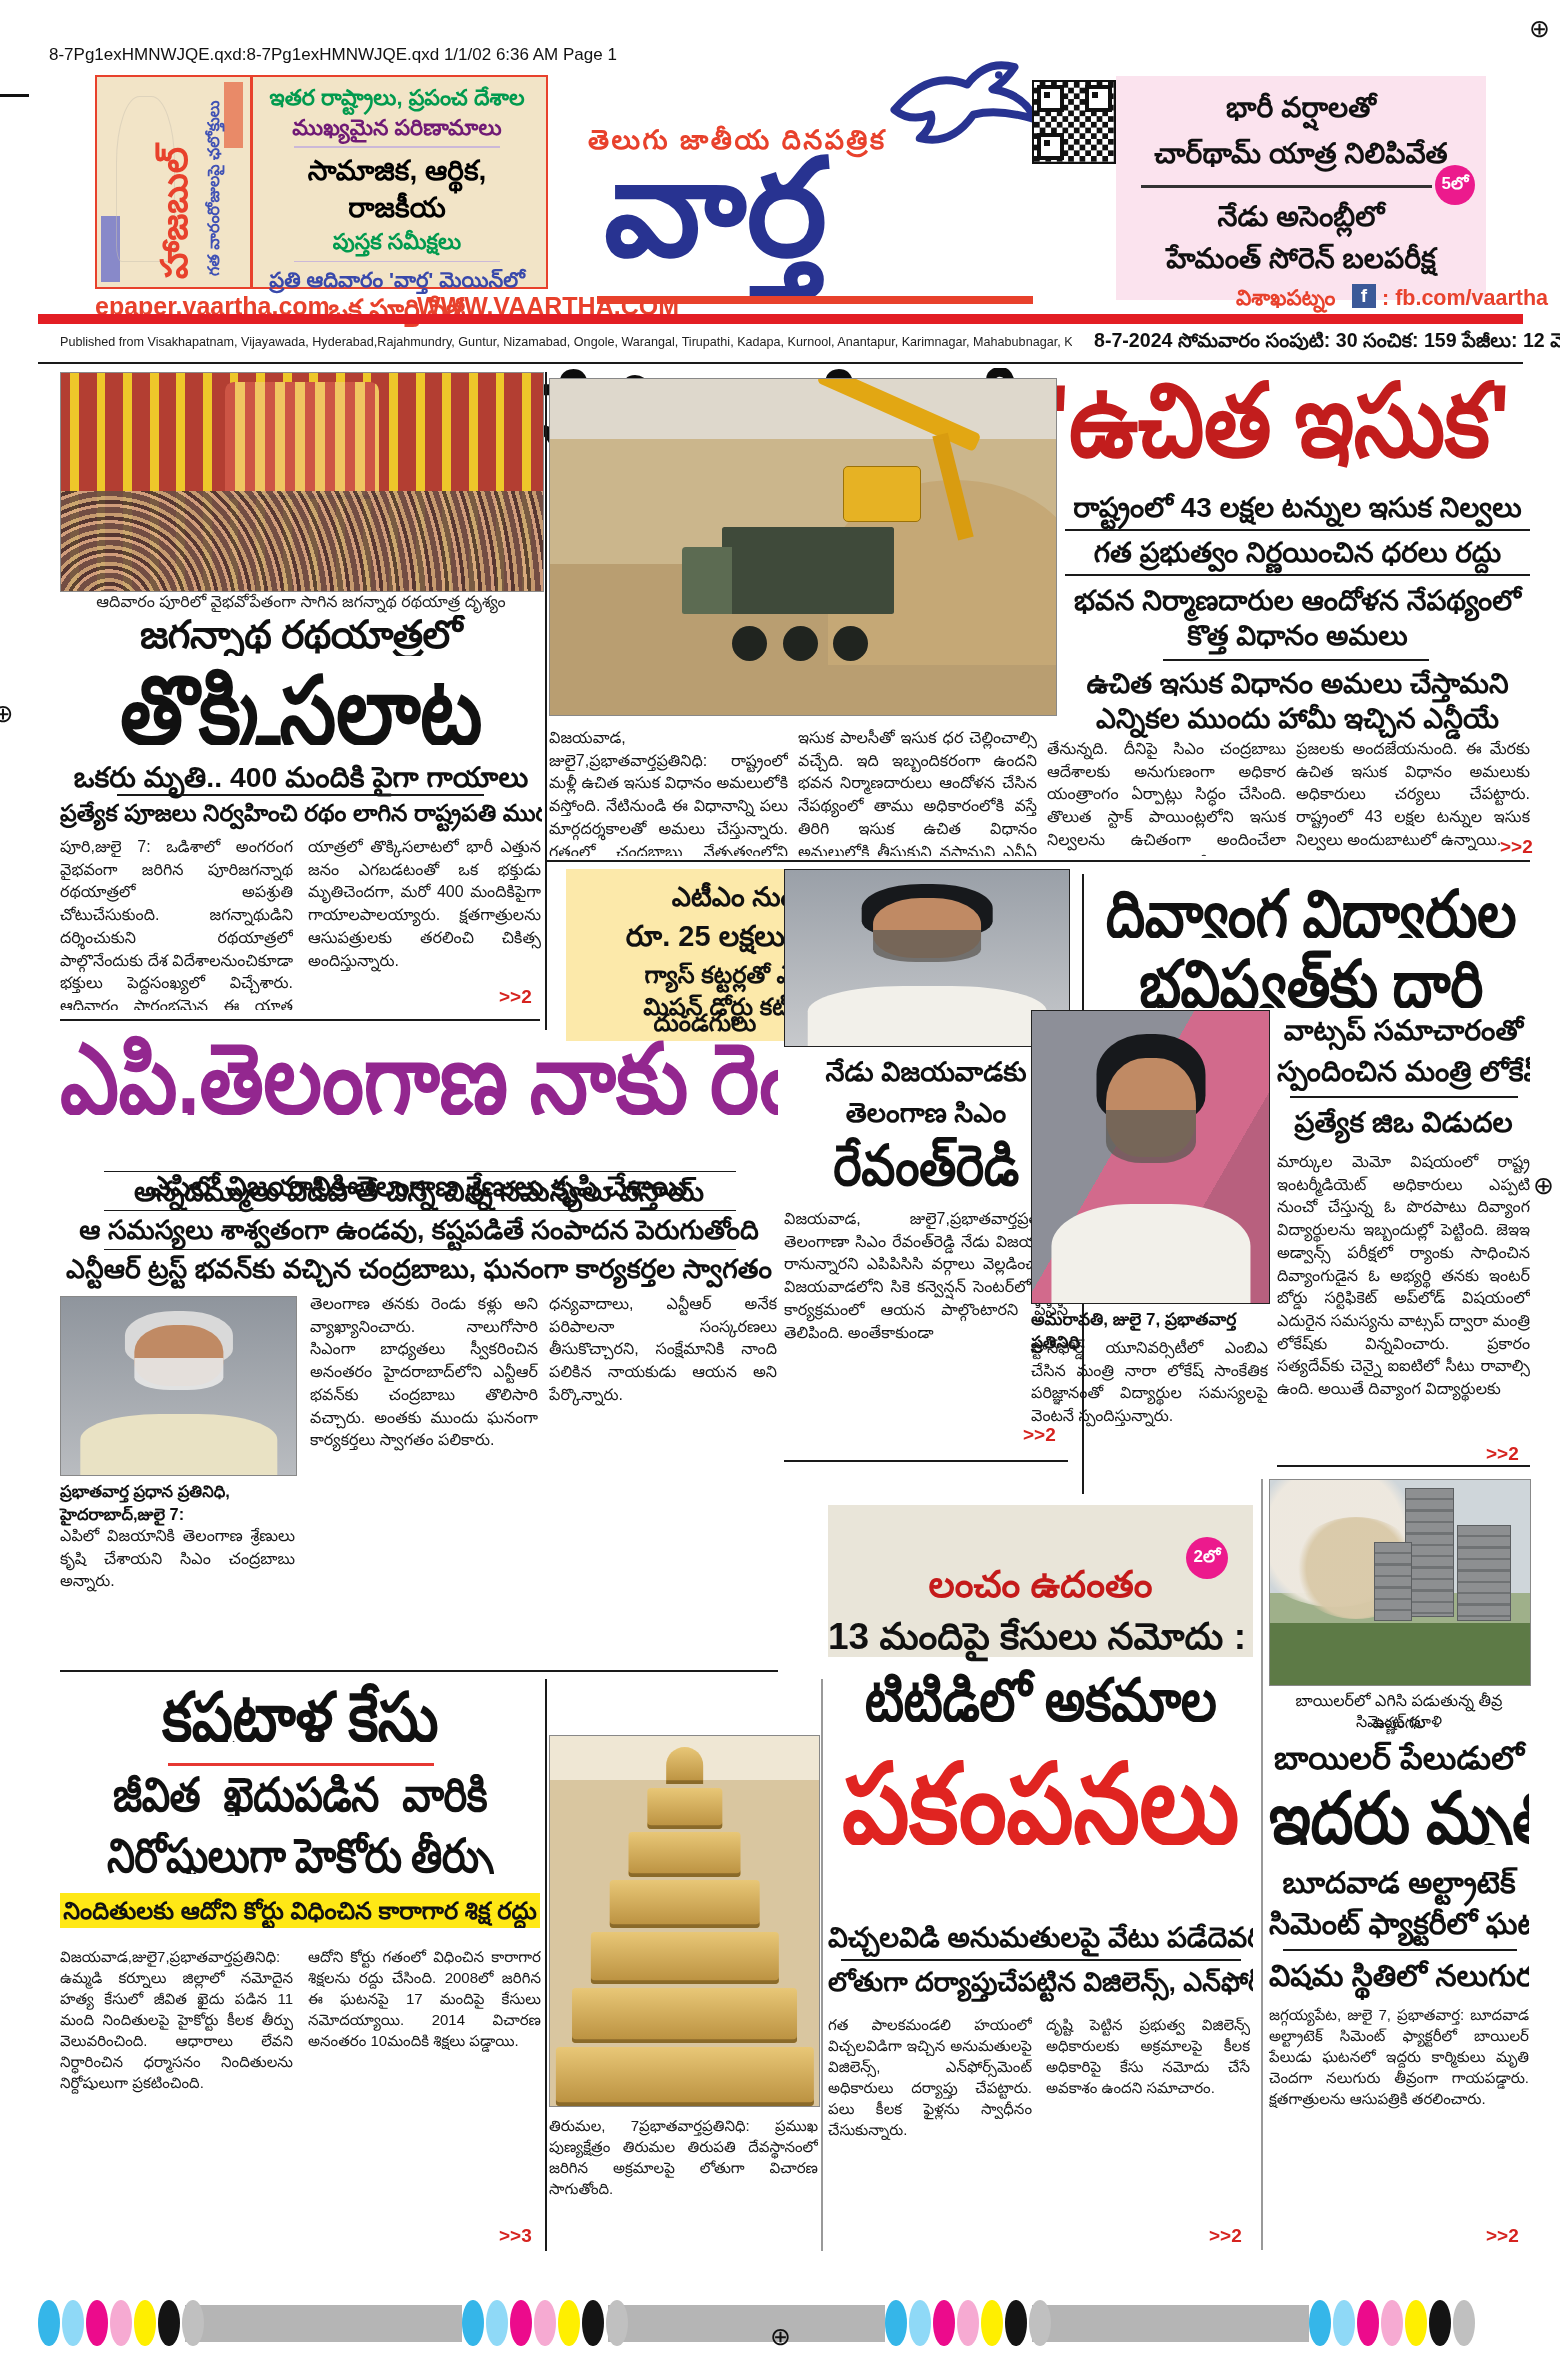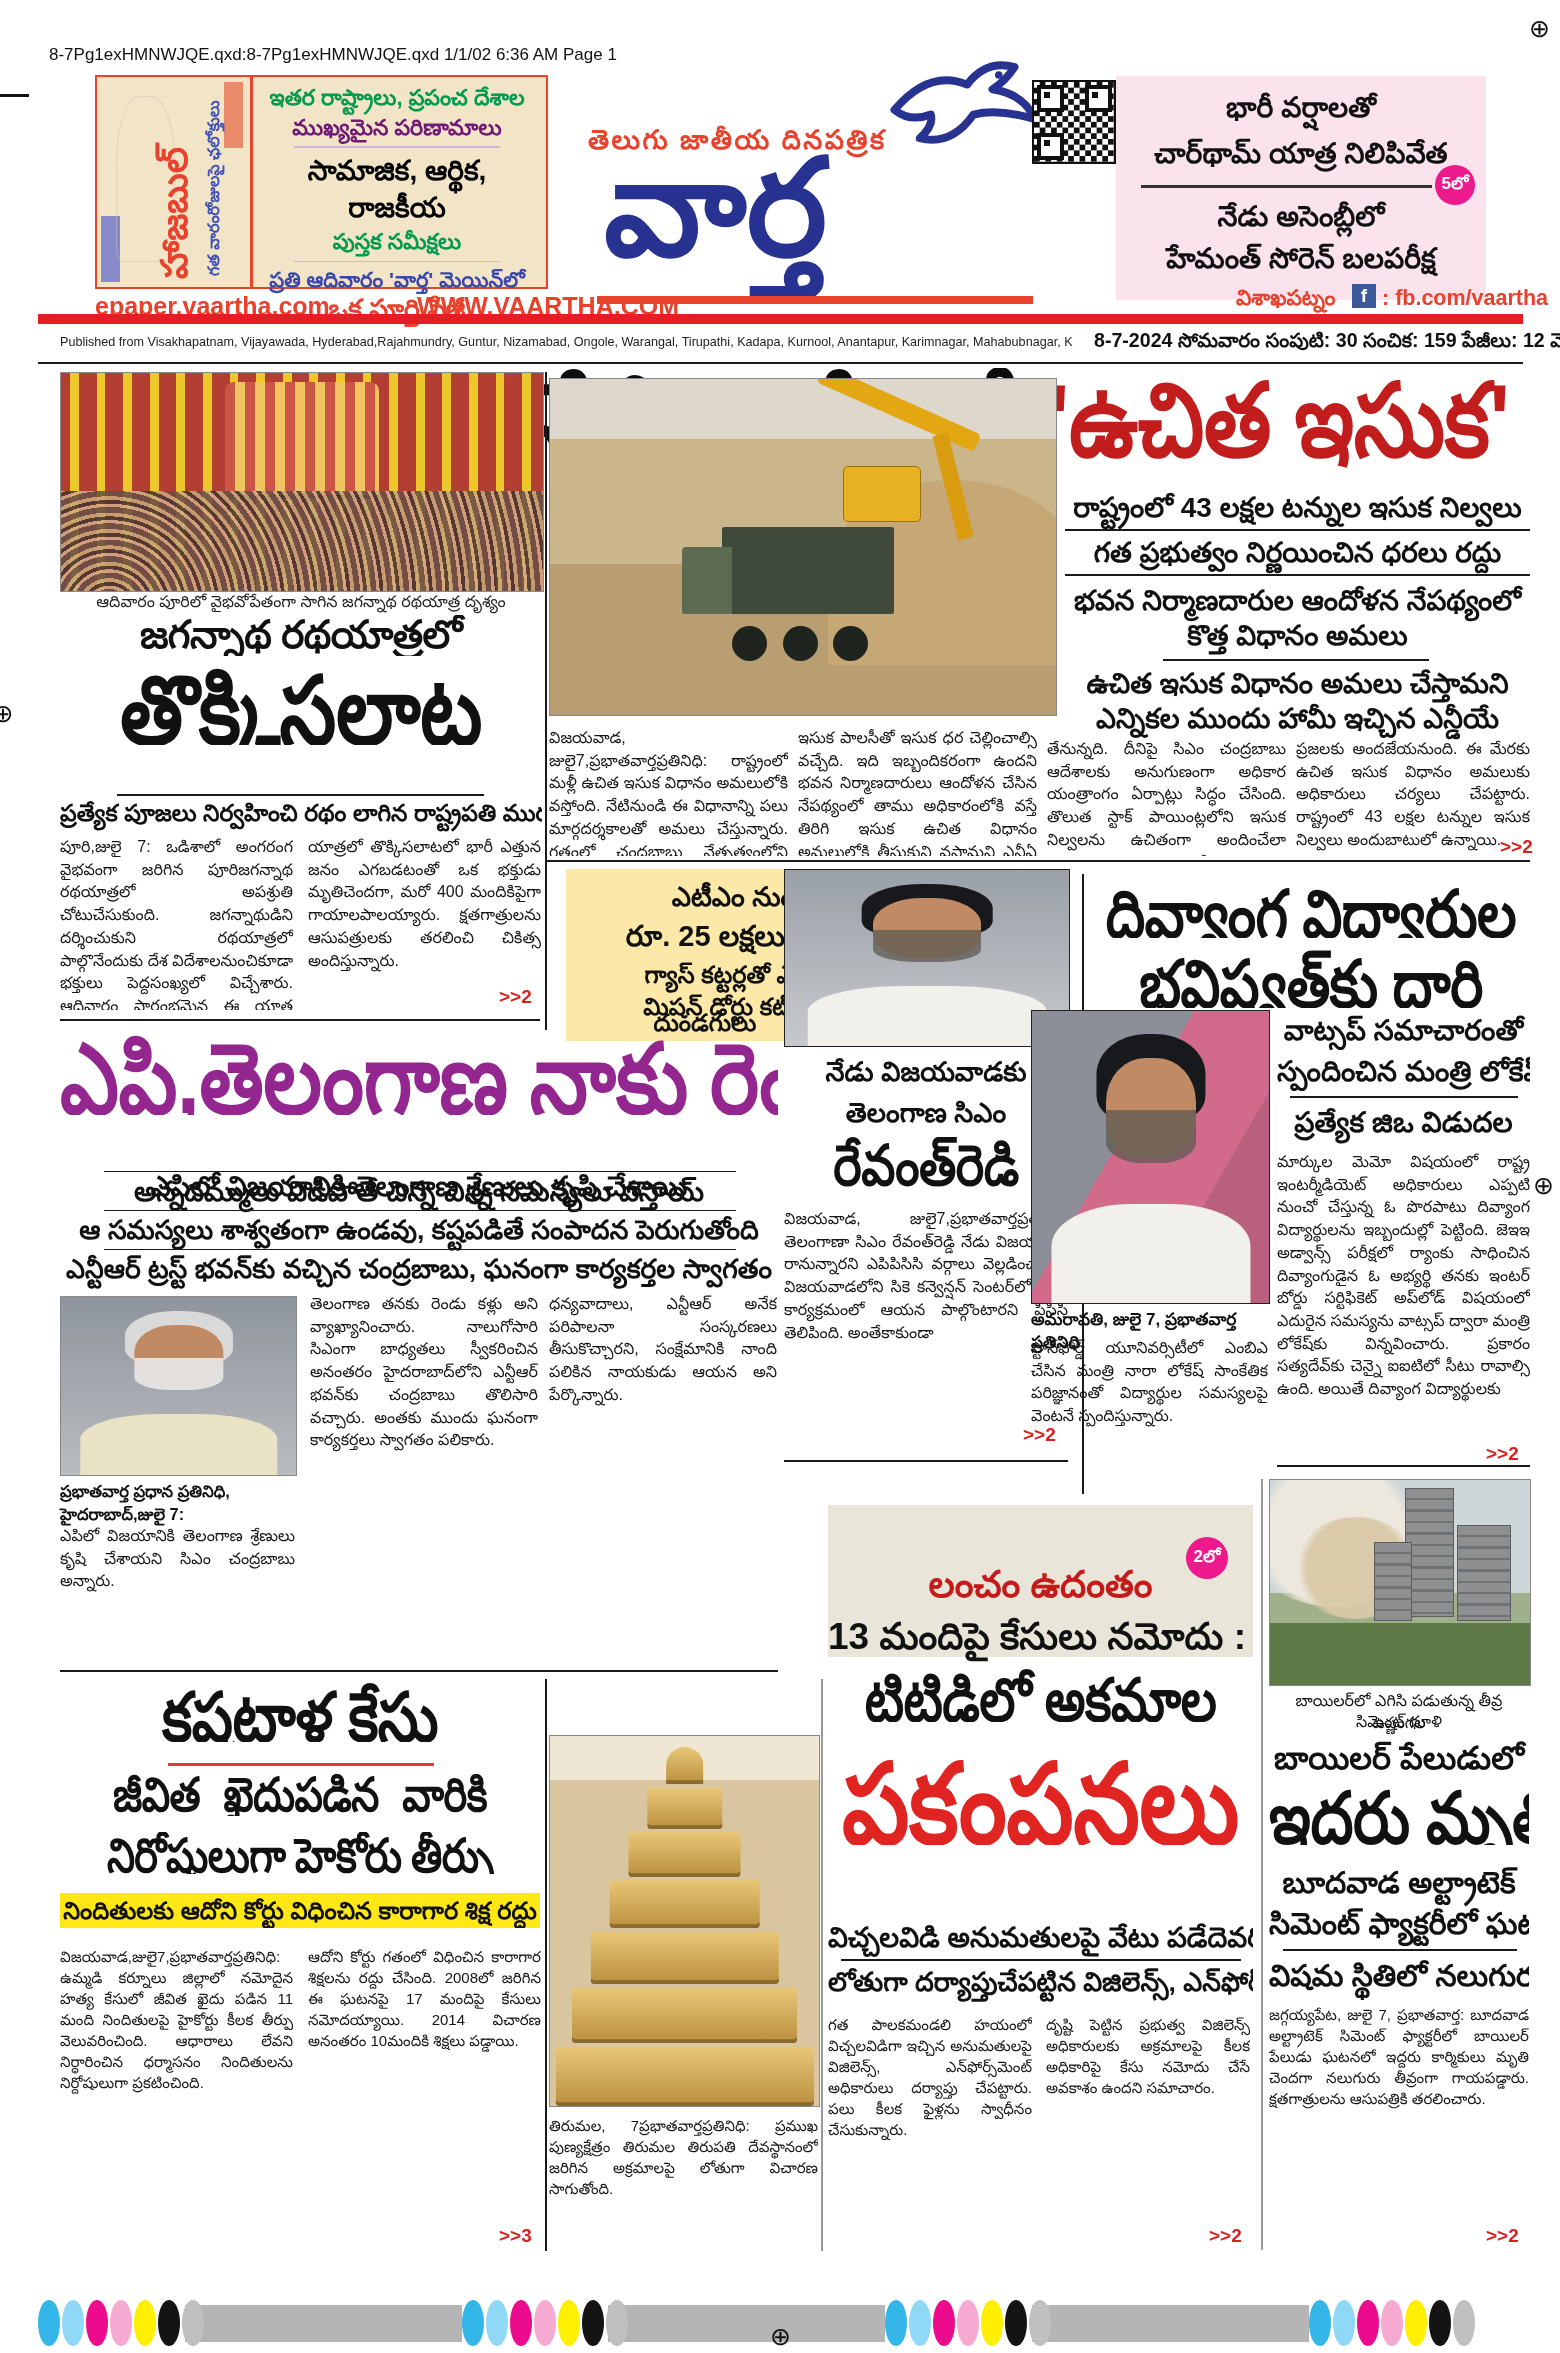--- a/index.html
+++ b/index.html
@@ -141,20 +141,21 @@
     <span class="display sqz" style="font-size:87px;color:#0d0d0d;">నేటినుంచే మళ్లీ</span>
     <span class="display sqz" style="font-size:87px;color:#c21d1d;margin-left:17.7px;">'ఉచిత ఇసుక'</span>
   </div>
 
   <div class="photo crowd" style="left:60px;top:372px;width:482px;height:218px;"></div>
   <div class="abs ct" style="left:60px;top:593px;width:482px;font-size:16px;color:#222;">ఆదివారం పూరిలో వైభవోపేతంగా సాగిన జగన్నాథ రథయాత్ర దృశ్యం</div>
   <div class="abs ct nw ohide display" style="left:60px;top:615px;width:482px;font-size:39px;">జగన్నాథ రథయాత్రలో</div>
   <div class="abs ct nw ohide" style="left:60px;top:661px;width:482px;">
     <span class="display sqz" style="font-size:81px;">తొక్కిసలాట</span>
   </div>
+  <div class="abs ct blk nw ohide" style="left:60px;top:761px;width:482px;font-size:28.4px;">ఒకరు మృతి.. 400 మందికి పైగా గాయాలు</div>
   <div class="hrule" style="left:117px;top:794px;width:367px;"></div>
   <div class="abs ct blk nw ohide" style="left:60px;top:800px;width:482px;font-size:23.4px;">ప్రత్యేక పూజలు నిర్వహించి రథం లాగిన రాష్ట్రపతి ముర్ము</div>
   <div class="abs body-txt" style="left:60px;top:836px;width:233px;height:174px;overflow:hidden;">పూరి,జులై 7: ఒడిశాలో అంగరంగ వైభవంగా జరిగిన పూరిజగన్నాథ రథయాత్రలో అపశ్రుతి చోటుచేసుకుంది. జగన్నాథుడిని దర్శించుకుని రథయాత్రలో పాల్గొనేందుకు దేశ విదేశాలనుంచికూడా భక్తులు పెద్దసంఖ్యలో విచ్చేశారు. ఆదివారం ప్రారంభమైన ఈ యాత్ర సందర్భంగా</div>
   <div class="abs body-txt" style="left:308px;top:836px;width:233px;height:174px;overflow:hidden;">యాత్రలో తొక్కిసలాటలో భారీ ఎత్తున జనం ఎగబడటంతో ఒక భక్తుడు మృతిచెందగా, మరో 400 మందికిపైగా గాయాలపాలయ్యారు. క్షతగాత్రులను ఆసుపత్రులకు తరలించి చికిత్స అందిస్తున్నారు.</div>
   <div class="abs blk red" style="left:499px;top:986px;font-size:19px;">&gt;&gt;2</div>
 
   <div class="photo sand" style="left:549px;top:378px;width:506px;height:336px;">
     <div class="heap"></div>
     <div class="boom"></div>
       <div class="arm"></div>

